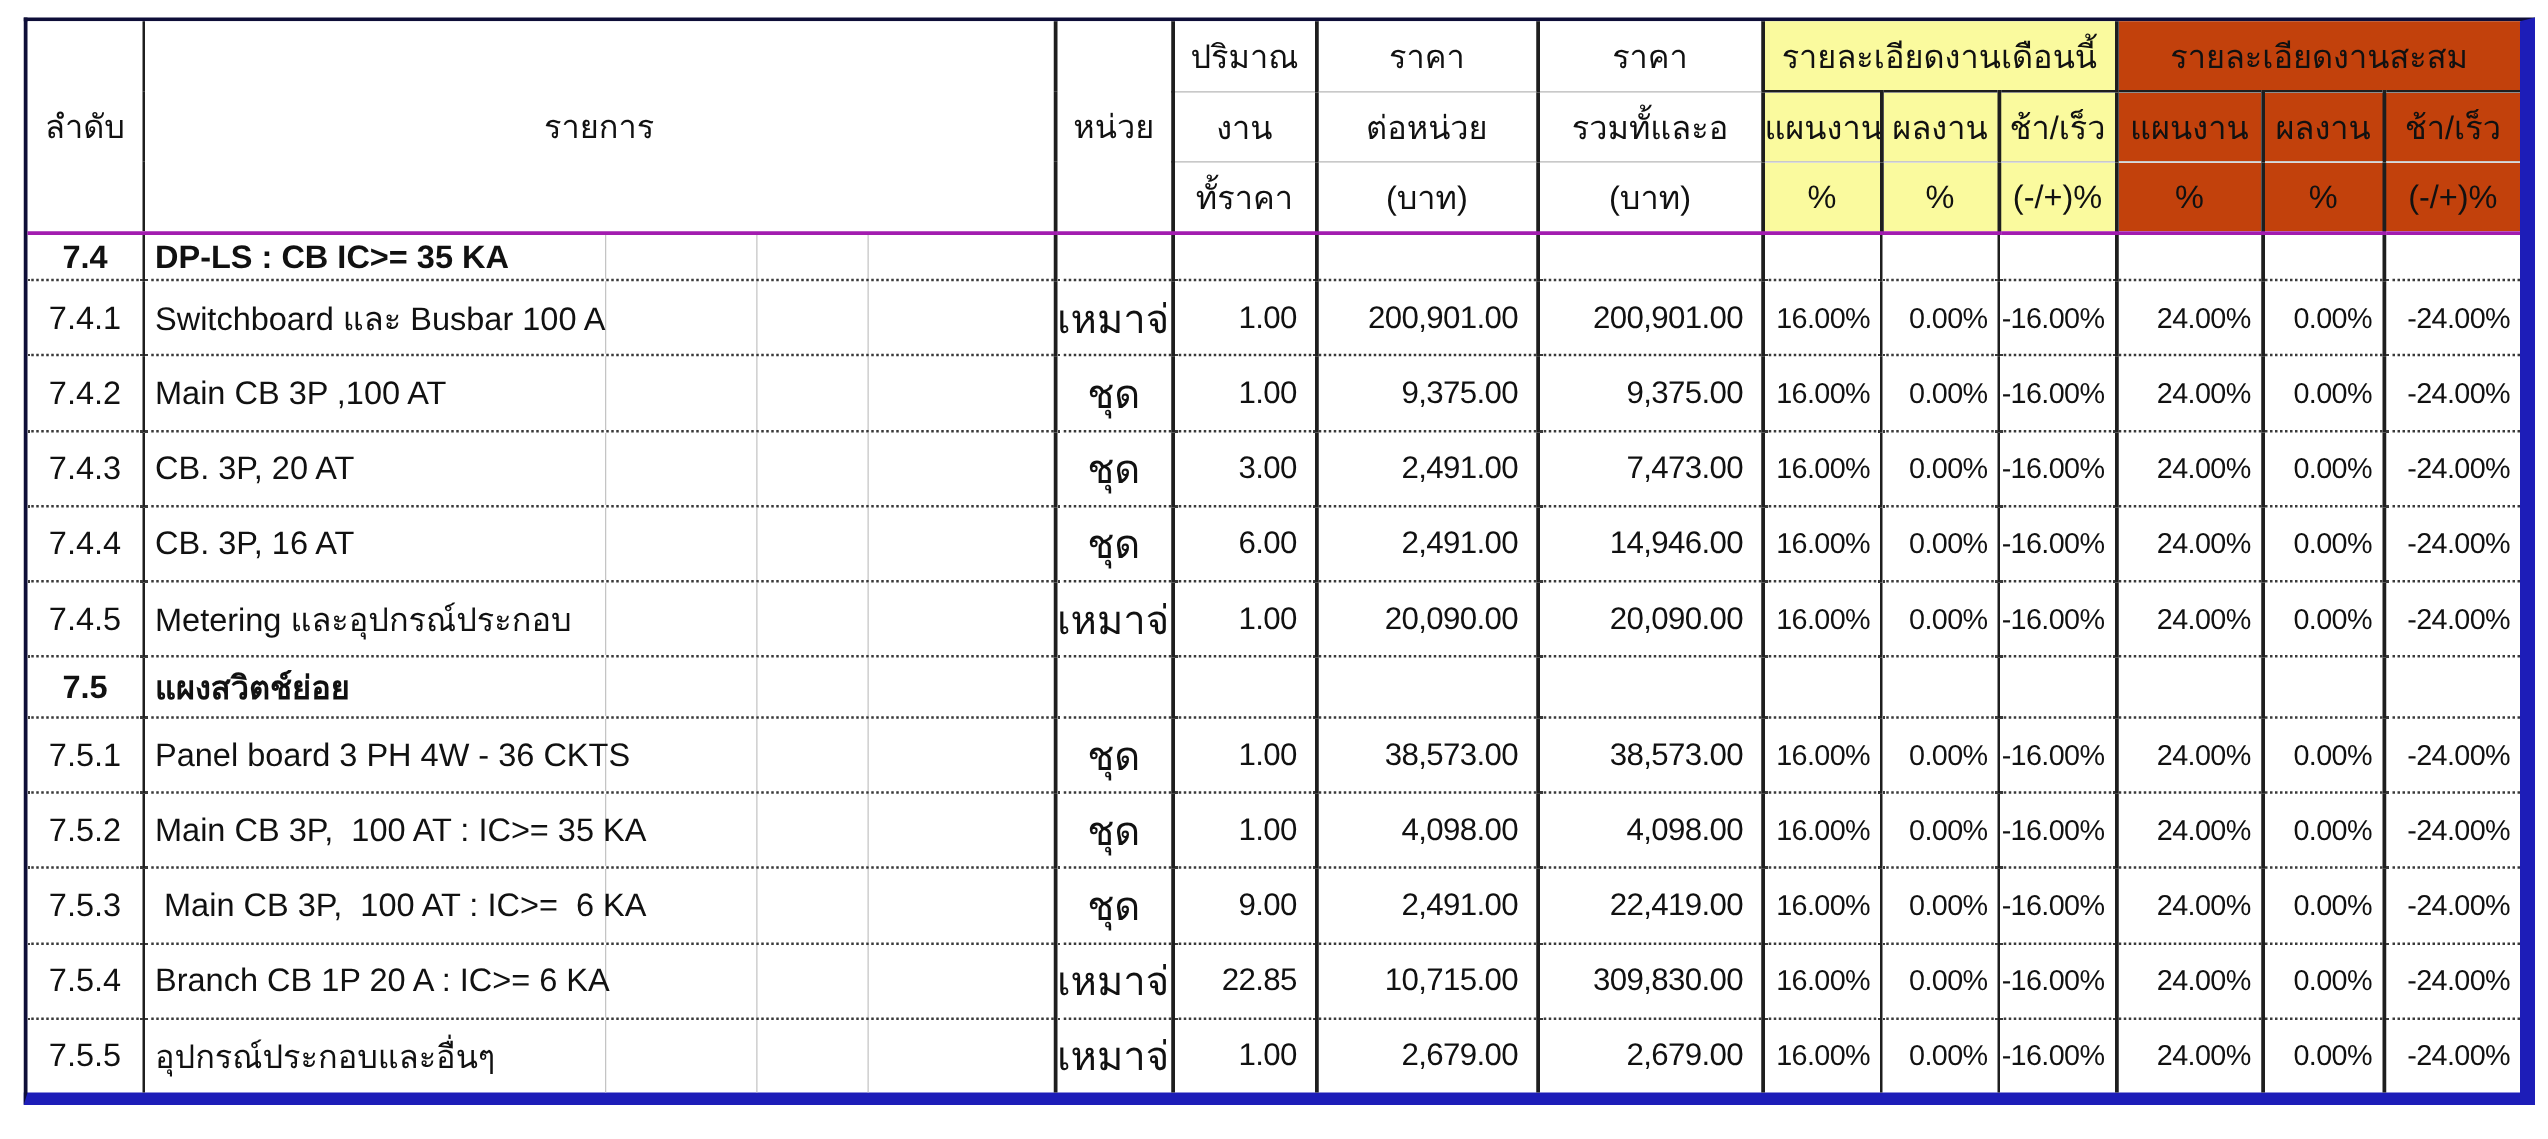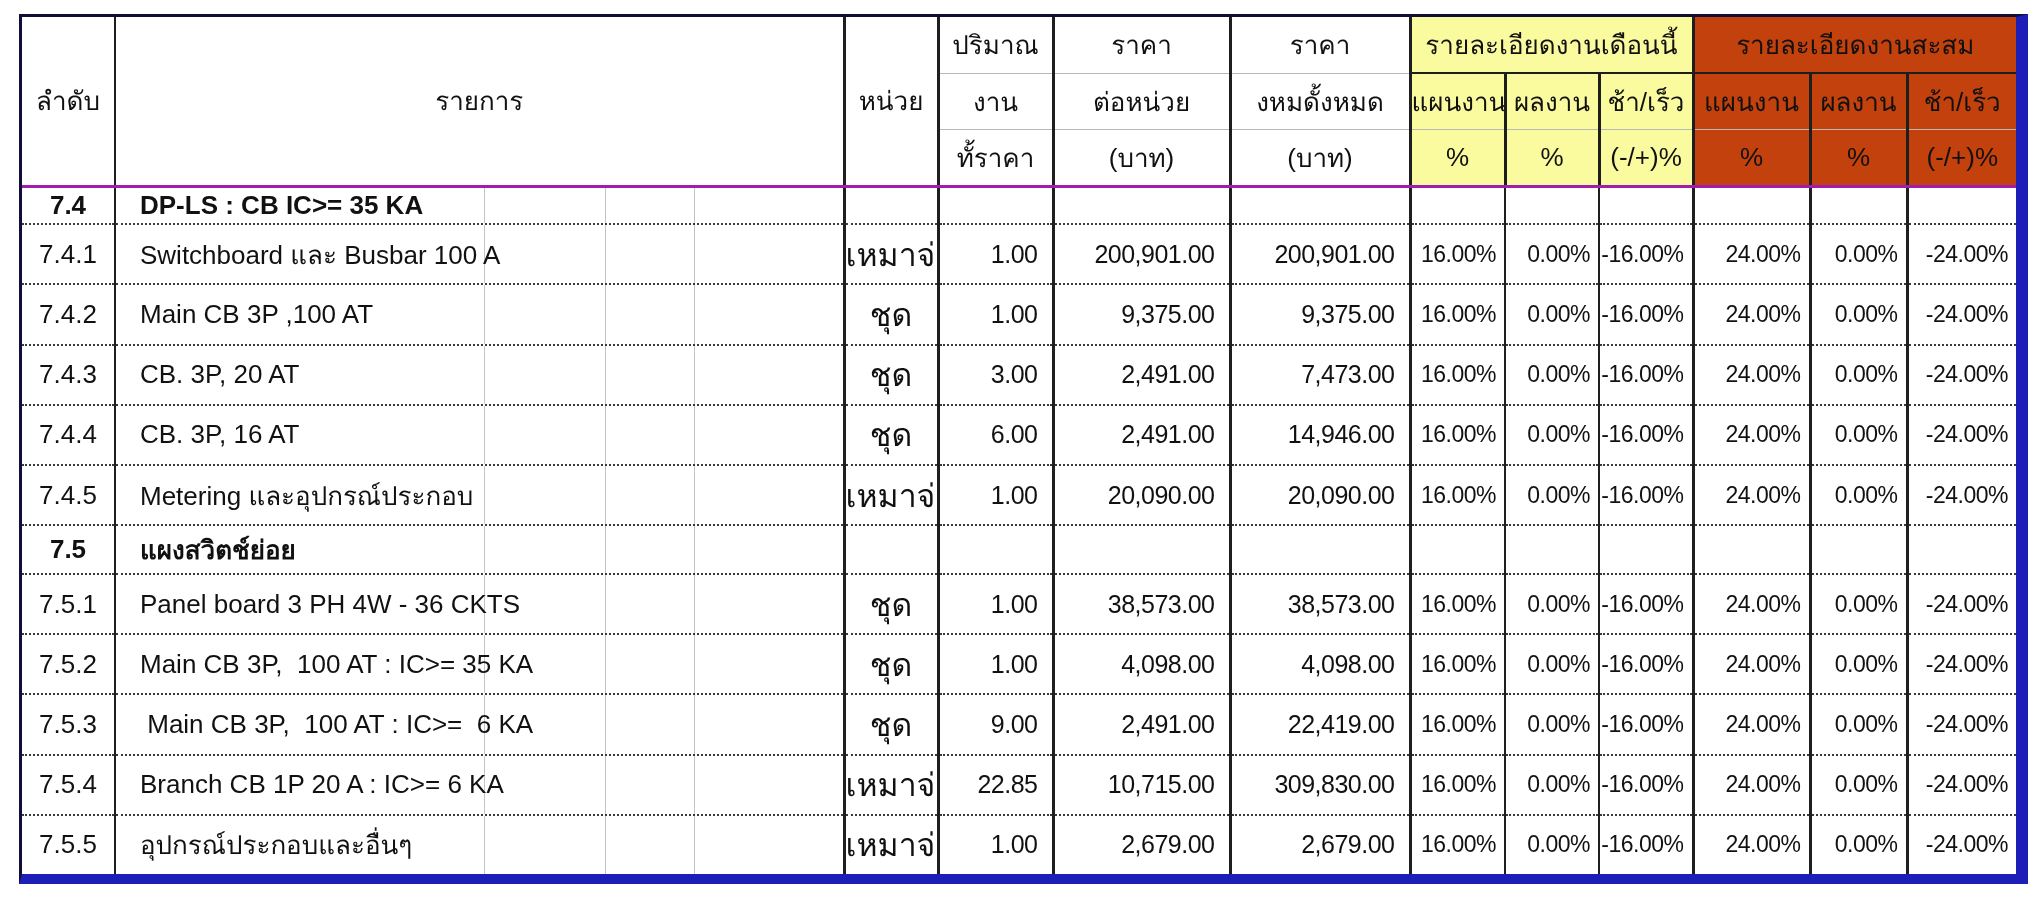--- a/index.html
+++ b/index.html
@@ -18,21 +18,21 @@
   
   th{font-size:26px;text-align:center;background:#ffffff;}
   .yellow{background:#fafa9e;}
   .lav{background:#c2410c;}
   .faint-b{border-bottom:1px solid #b8b8b8;}
   .title-b{border-bottom:2px solid #1e1e1e;}
   .hdr-bot{border-bottom:3px solid #a21caf;}
   
   tbody td{font-size:25px;}
   .c-no{text-align:center;font-size:26px;}
-  .c-item{text-align:left;padding-left:24px;font-size:26px;
+  .c-item{text-align:left;padding-left:8px;font-size:26px;
         background-image:linear-gradient(#c4c4c4,#c4c4c4),linear-gradient(#c4c4c4,#c4c4c4),linear-gradient(#c4c4c4,#c4c4c4);
         background-size:1px 100%,1px 100%,1px 100%;
         background-position:368px 0,489px 0,578px 0;
         background-repeat:no-repeat;}
   .c-unit{text-align:center;font-size:32px;}
   .c-num{text-align:right;padding-right:14px;letter-spacing:-0.5px;}
   .c-pct{text-align:right;padding-right:8px;font-size:23px;letter-spacing:-0.5px;}
   tbody tr + tr td{border-top:2px dotted #3a3a3a;}
   .bold-row .c-no,.bold-row .c-item{font-weight:bold;}
 </style>
@@ -63,21 +63,21 @@
           <th rowspan="3" class="b3 hdr-bot">หน่วย</th>
           <th class="b3 faint-b">ปริมาณ</th>
           <th class="b3 faint-b">ราคา</th>
           <th class="b3 faint-b">ราคา</th>
           <th colspan="3" class="b3 yellow title-b">รายละเอียดงานเดือนนี้</th>
           <th colspan="3" class="last lav title-b">รายละเอียดงานสะสม</th>
         </tr>
         <tr style="height:56px">
           <th class="b3 faint-b">งาน</th>
           <th class="b3 faint-b">ต่อหน่วย</th>
-          <th class="b3 faint-b">งหมดั้งหมด</th>
+          <th class="b3 faint-b">รวมทั้และอ</th>
           <th class="b3 yellow faint-b">แผนงาน</th>
           <th class="b3 yellow faint-b">ผลงาน</th>
           <th class="b3 yellow faint-b">ช้า/เร็ว</th>
           <th class="b3 lav faint-b">แผนงาน</th>
           <th class="b3 lav faint-b">ผลงาน</th>
           <th class="last lav faint-b">ช้า/เร็ว</th>
         </tr>
         <tr style="height:57px">
           <th class="b3 hdr-bot">ทั้ราคา</th>
           <th class="b3 hdr-bot">(บาท)</th>

